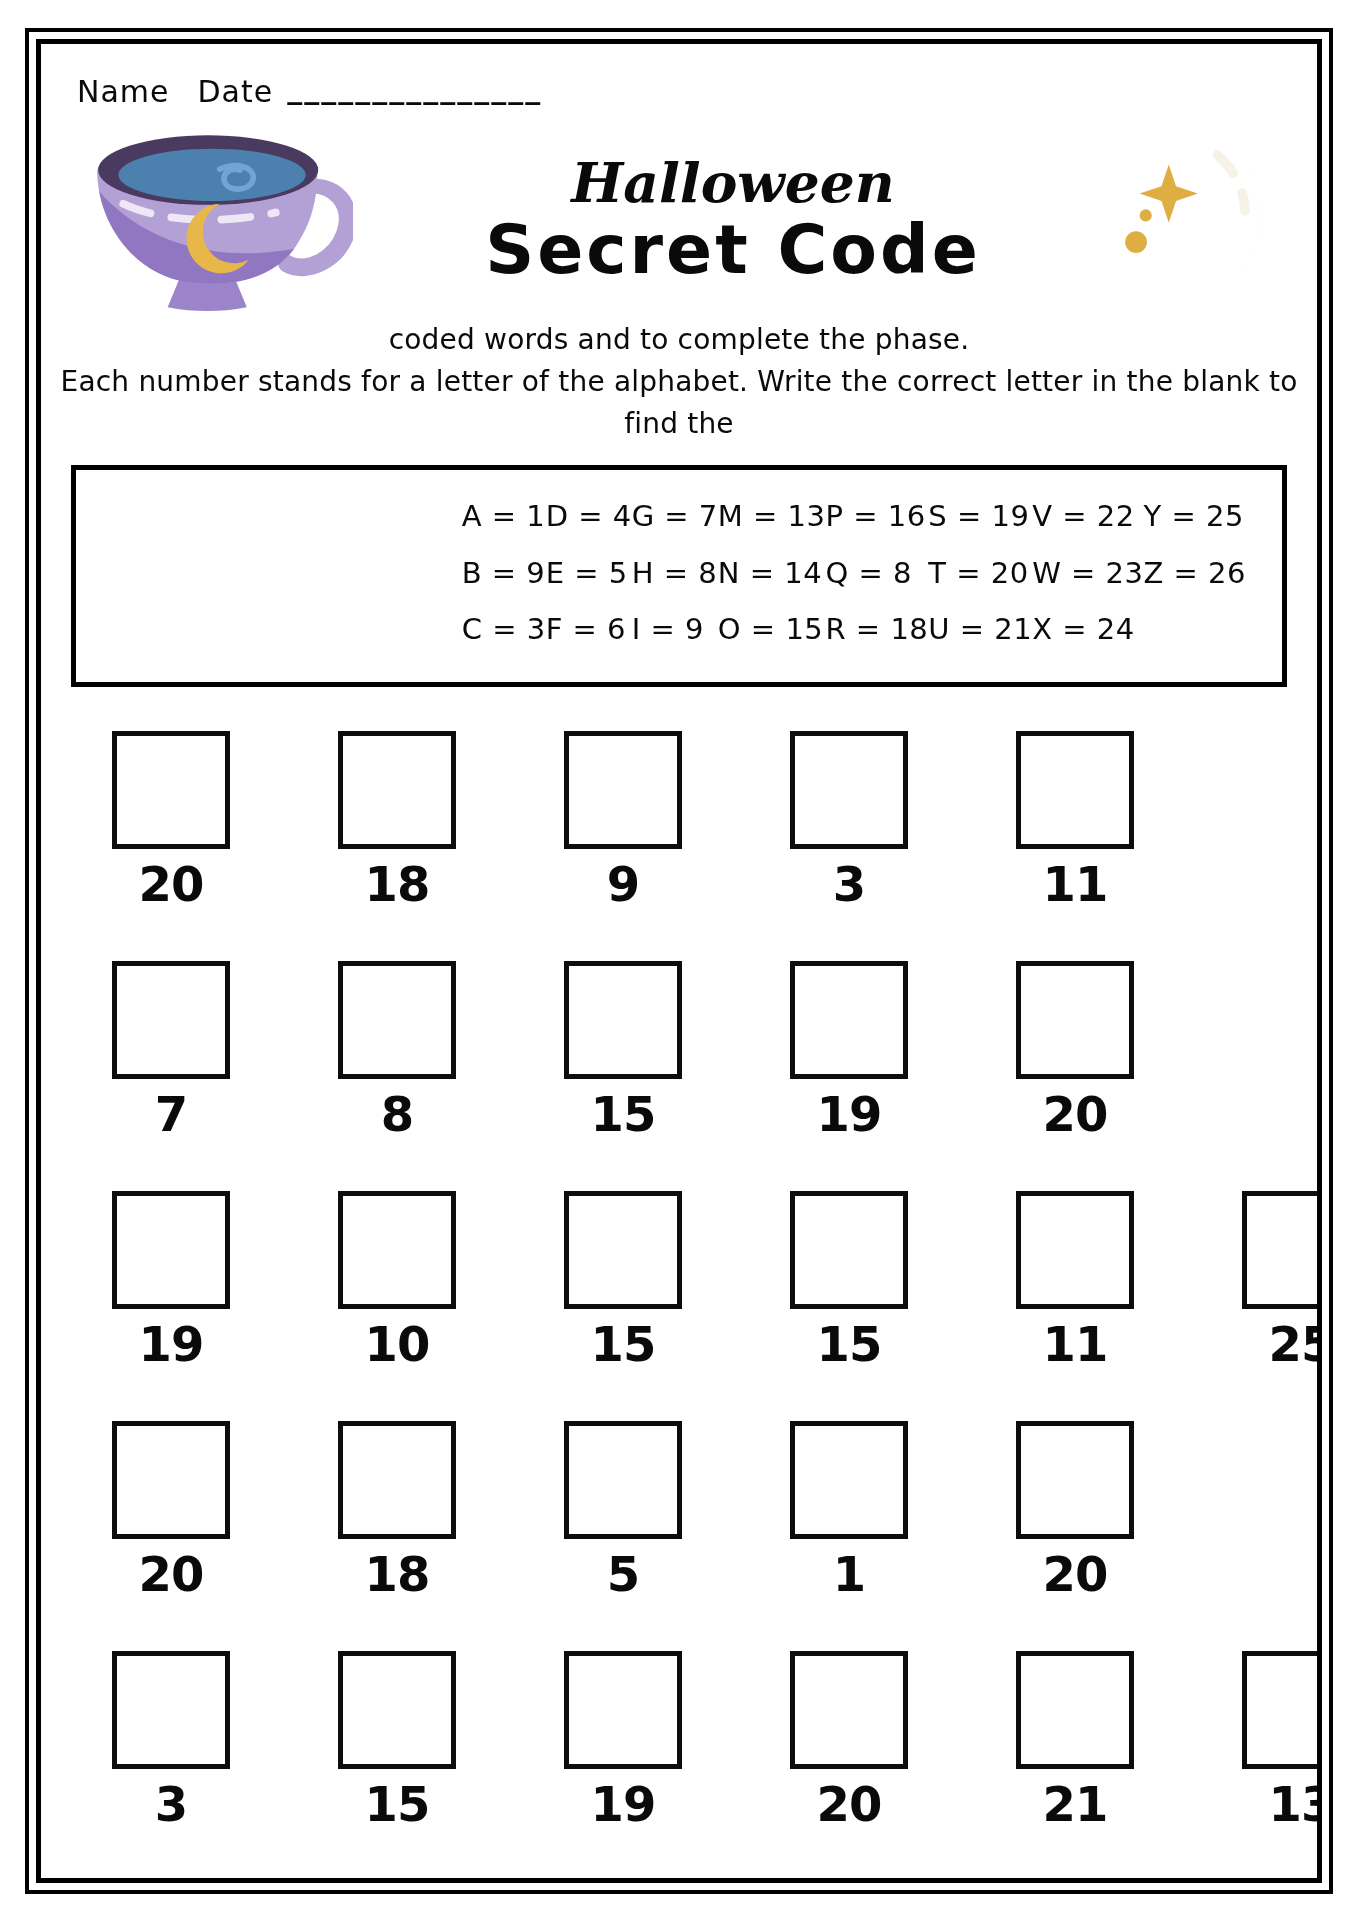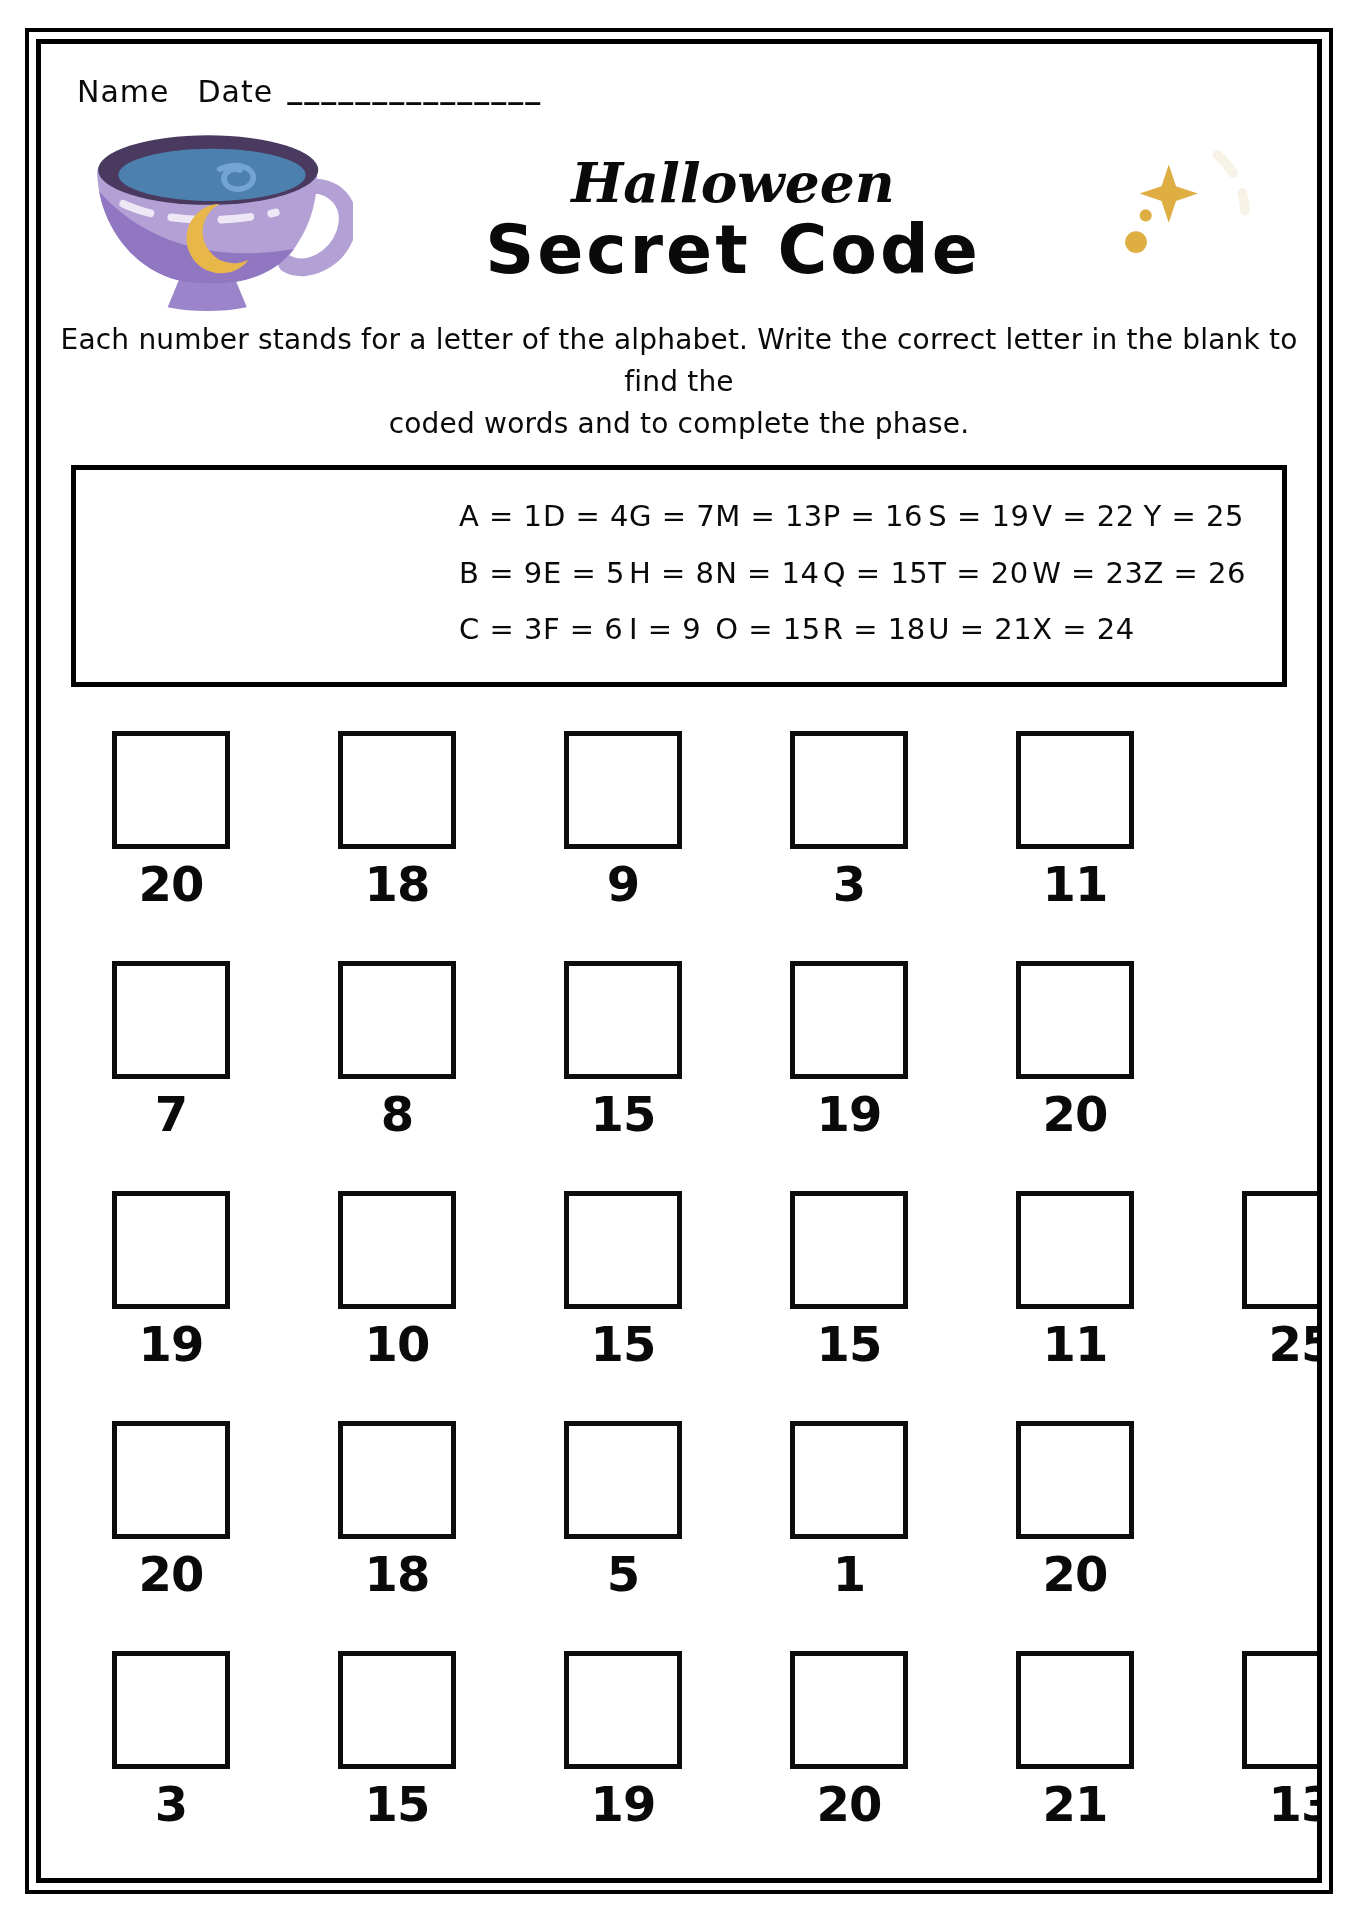--- a/index.html
+++ b/index.html
@@ -111,22 +111,22 @@
         <path d="M52,6 A70,70 0 1 1 52,150 A56,56 0 1 0 52,6 Z" fill="#dfae43"></path>
         <path d="M86,30 C100,42 108,58 109,76" fill="none" stroke="#f7f2e6" stroke-width="8" stroke-linecap="round" stroke-dasharray="20 18"></path>
         <path d="M46,38 L52,56 L70,62 L52,68 L46,86 L40,68 L22,62 L40,56 Z" fill="#dfae43"></path>
         <circle cx="27" cy="80" r="5" fill="#dfae43"></circle>
         <circle cx="19" cy="102" r="9" fill="#dfae43"></circle>
       </svg>
     </div>
   </div>
 
   <div class="instructions">
+    <div>coded words and to complete the phase.</div>
     <div>Each number stands for a letter of the alphabet. Write the correct letter in the blank to find the</div>
-    <div>coded words and to complete the phase.</div>
   </div>
 
   <div class="key-box">
     <div class="key-col">
       <div>A = 1</div>
       <div>B = 9</div>
       <div>C = 3</div>
     </div>
     <div class="key-col">
       <div>D = 4</div>
@@ -138,21 +138,21 @@
       <div>H = 8</div>
       <div>I = 9</div>
     </div>
     <div class="key-col">
       <div>M = 13</div>
       <div>N = 14</div>
       <div>O = 15</div>
     </div>
     <div class="key-col">
       <div>P = 16</div>
-      <div>Q = 15</div>
+      <div>Q = 8</div>
       <div>R = 18</div>
     </div>
     <div class="key-col">
       <div>S = 19</div>
       <div>T = 20</div>
       <div>U = 21</div>
     </div>
     <div class="key-col">
       <div>V = 22</div>
       <div>W = 23</div>

